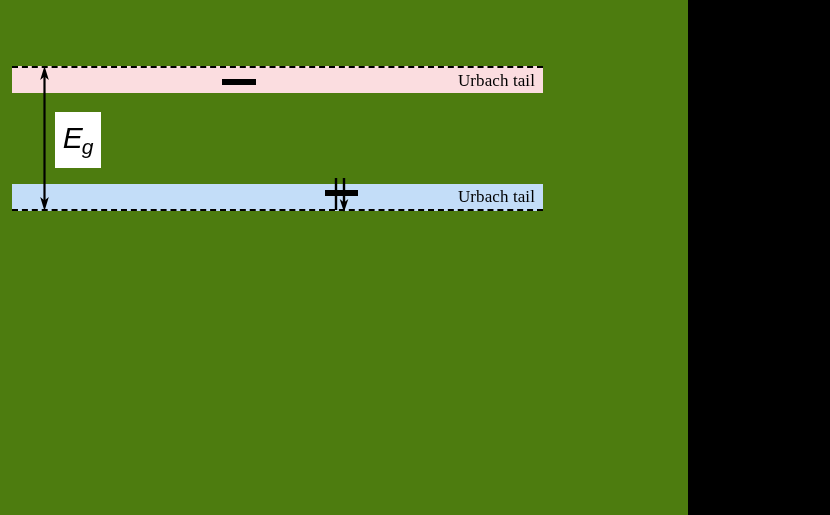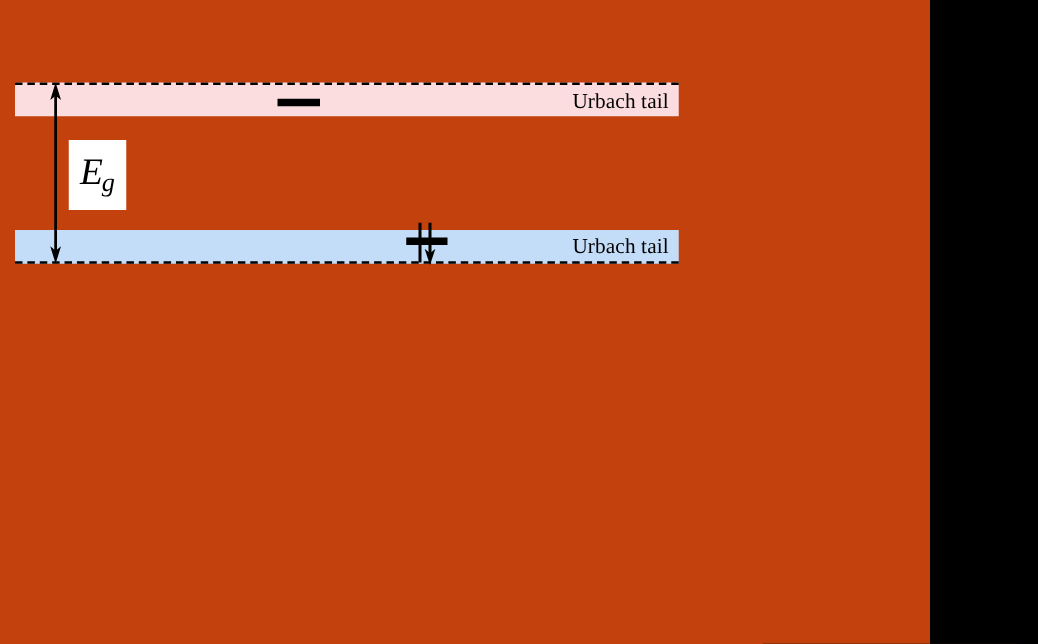--- a/index.html
+++ b/index.html
@@ -9,23 +9,23 @@
   }
   body {
     width: 830px;
     height: 515px;
     overflow: hidden;
     font-family: "Liberation Serif", "DejaVu Serif", serif;
   }
 
   #canvas {
     position: relative;
-    width: 744px;
+    width: 688px;
     height: 515px;
-    background: #c2410c;
+    background: #4d7c0f;
   }
 
   
   .band {
     position: absolute;
     box-sizing: border-box;
   }
 
   #conduction-band {
     left: 12px;
@@ -71,21 +71,21 @@
     left: 55px;
     top: 112px;
     width: 46px;
     height: 56px;
     background: #ffffff;
     display: flex;
     align-items: center;
     justify-content: center;
   }
   #eg-label-text {
-    font-family: Liberation Serif, serif;
+    font-family: Liberation Sans, sans-serif;
     font-style: italic;
     font-size: 30px;
     color: #000000;
     line-height: 1;
     white-space: nowrap;
   }
   #eg-label-text .sub {
     font-size: 21px;
     vertical-align: -0.32em;
     font-style: italic;

